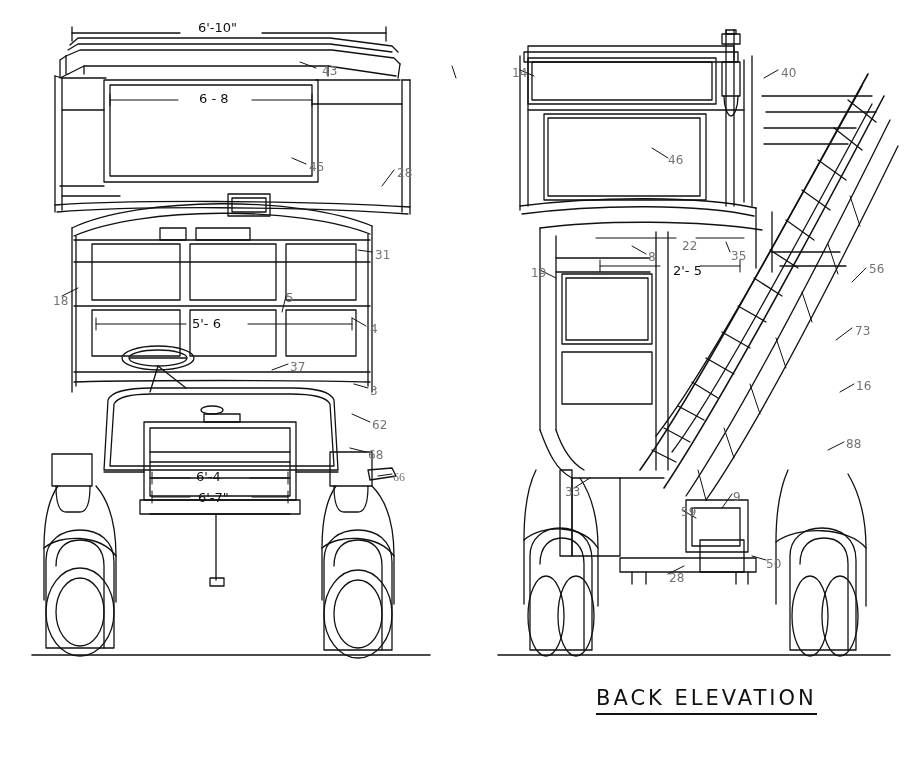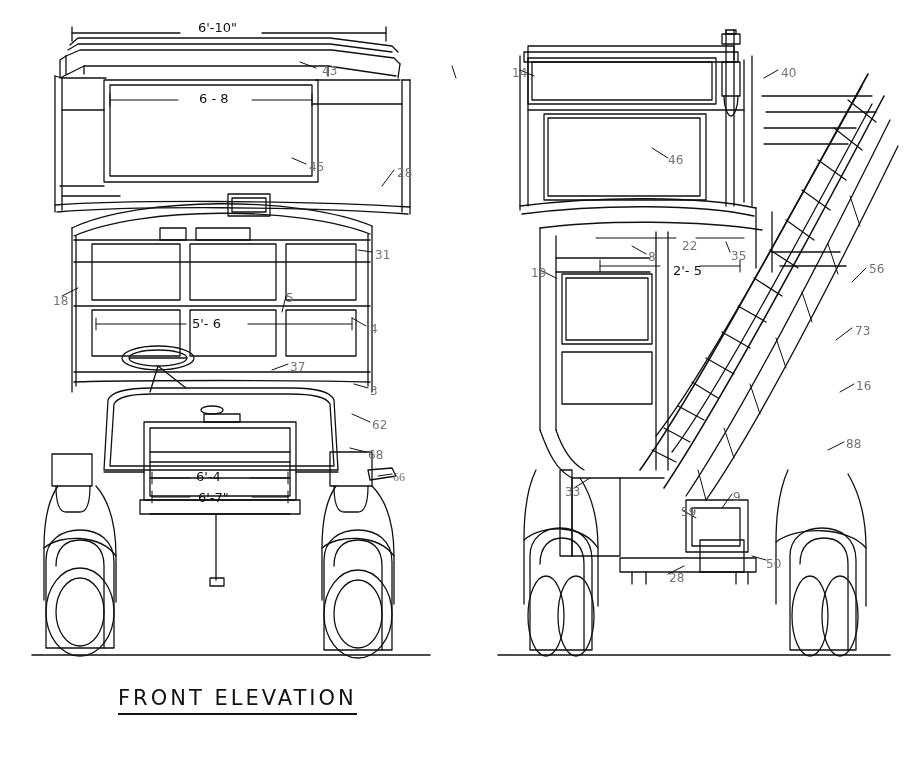--- a/index.html
+++ b/index.html
@@ -334,21 +334,18 @@
   <div class="lbl" style="left:869px; top:262px;">56</div>
   <div class="lbl" style="left:855px; top:324px;">73</div>
   <div class="lbl" style="left:856px; top:379px;">16</div>
   <div class="lbl" style="left:846px; top:437px;">88</div>
   <div class="lbl" style="left:565px; top:485px;">33</div>
   <div class="lbl" style="left:733px; top:490px;">9</div>
   <div class="lbl" style="left:681px; top:505px;">59</div>
   <div class="lbl" style="left:766px; top:557px;">50</div>
   <div class="lbl" style="left:669px; top:571px;">28</div>
 
-  <div class="caption" id="caption-front">
-    <span>FRONT ELEVATION</span>
+  <div class="caption" id="caption-back">
+    <span>BACK ELEVATION</span>
     <span class="rule"></span>
   </div>
-  <div class="caption" id="caption-back">
-    <span class="rule"></span>
-  </div>
 
 </div>
 
 </body></html>

